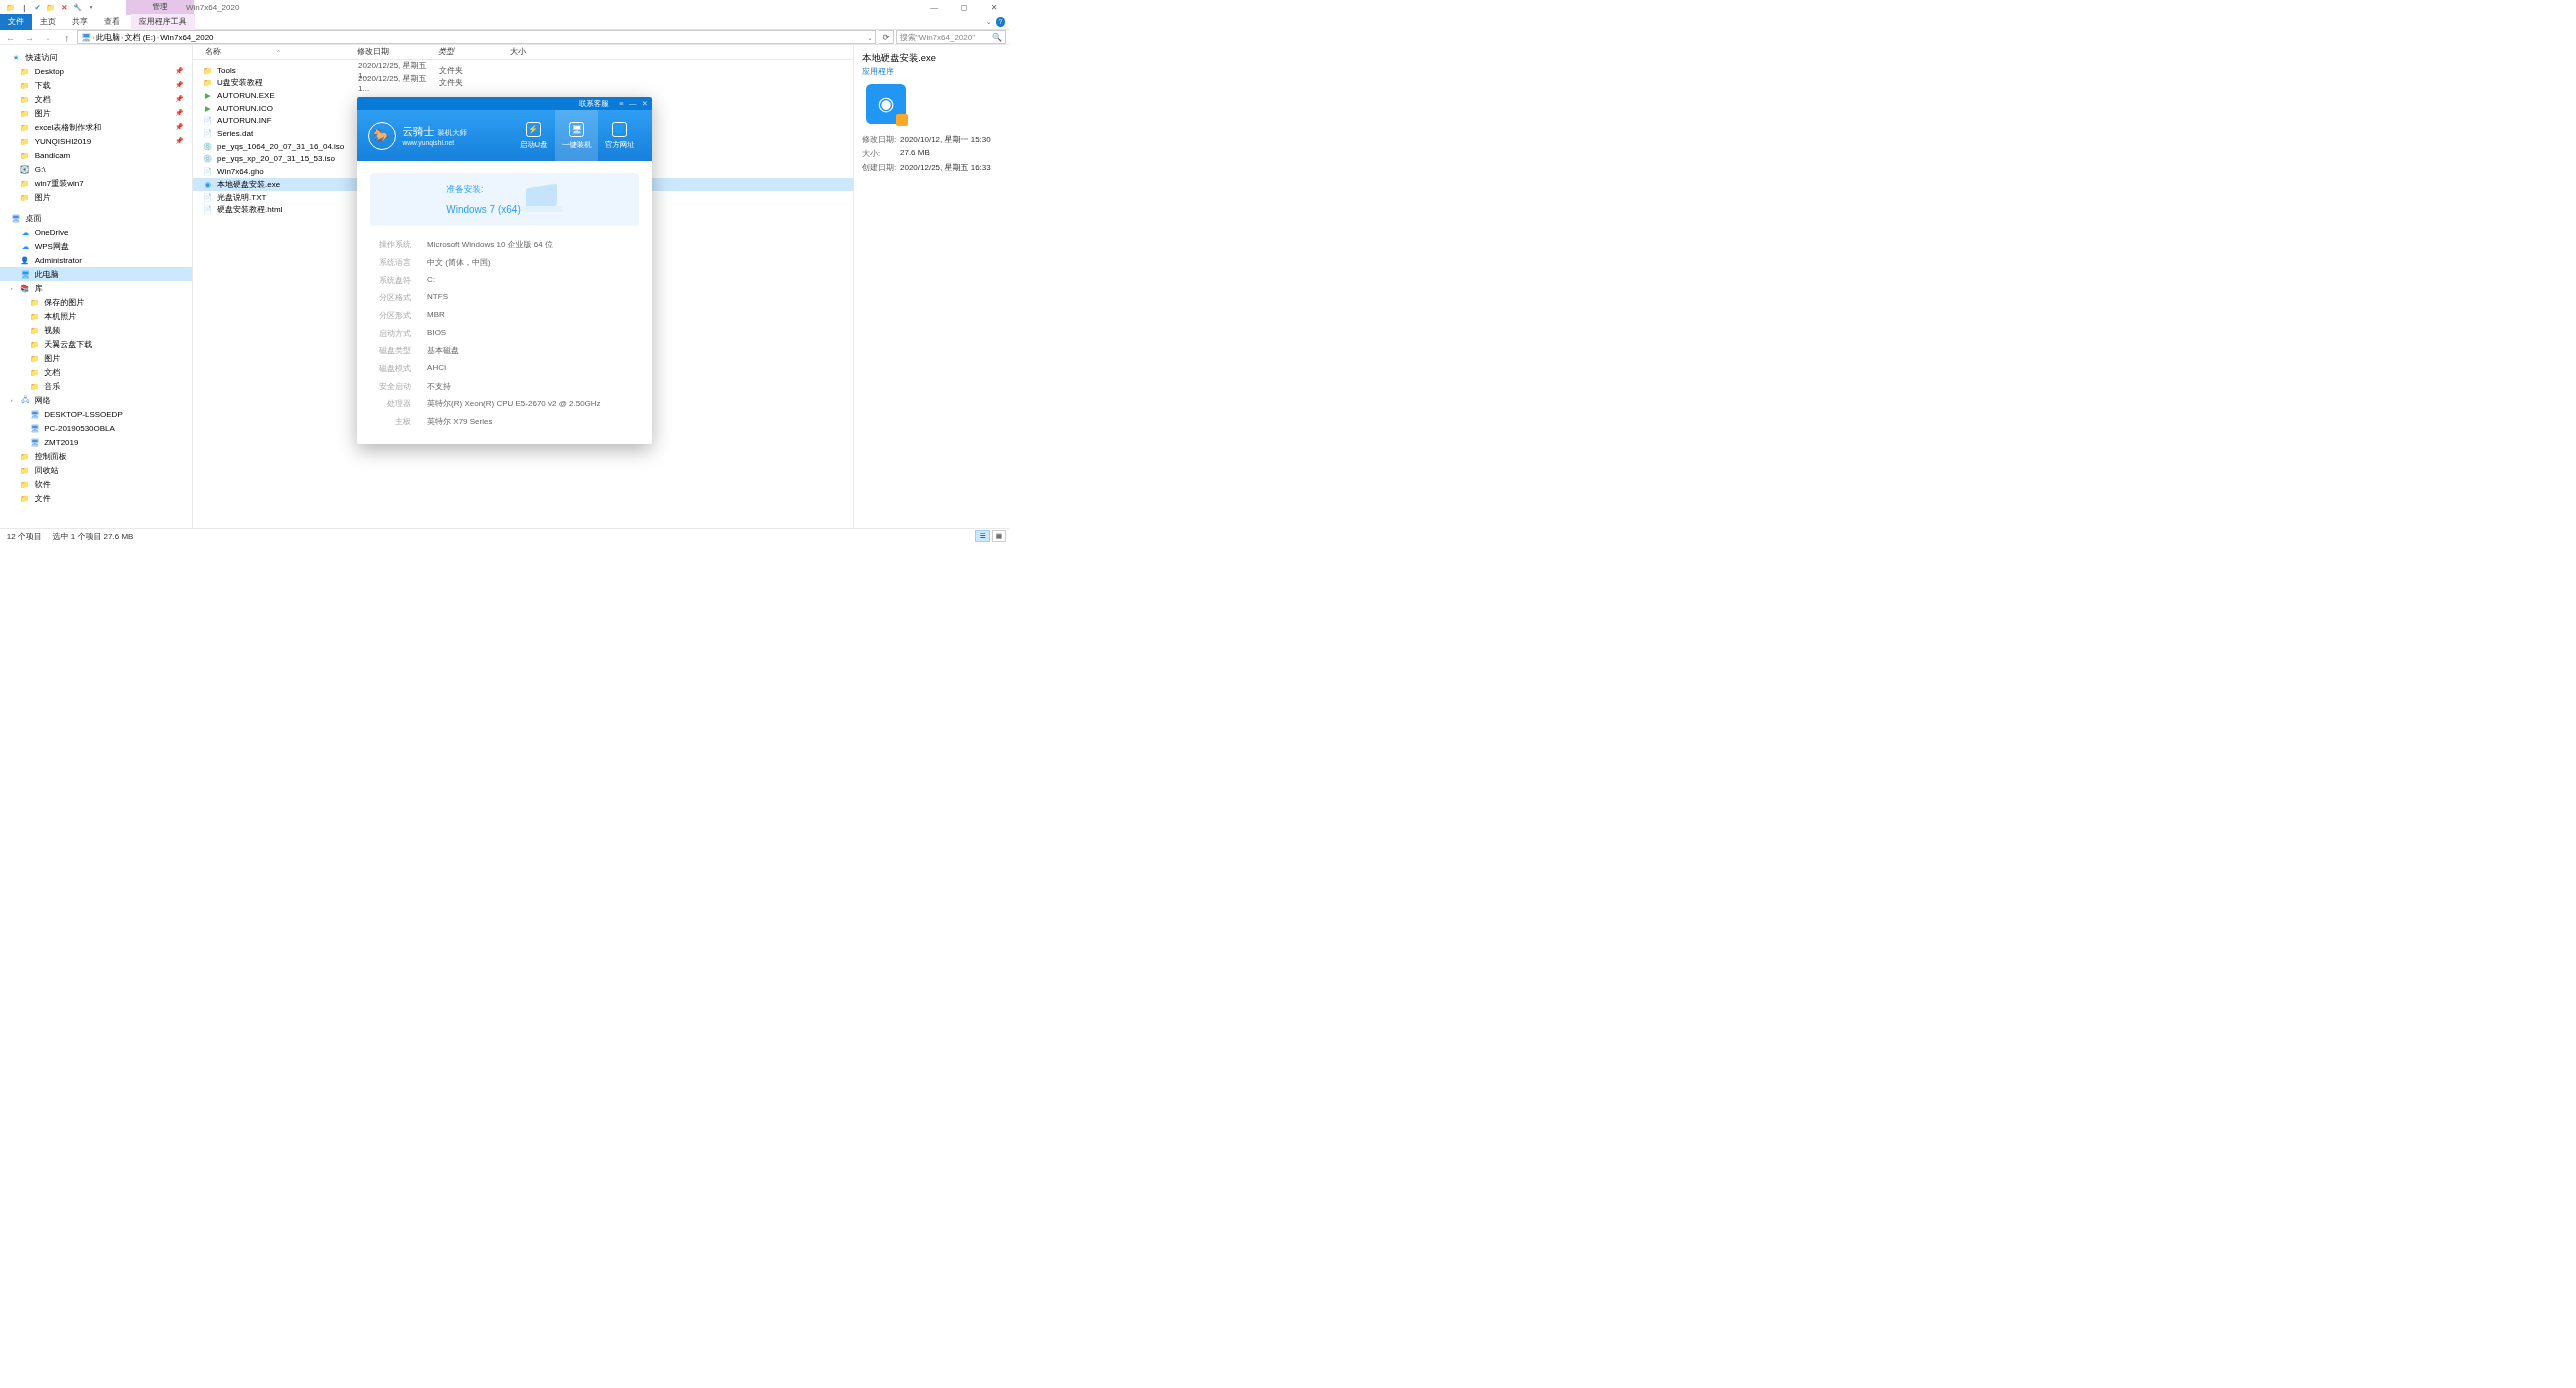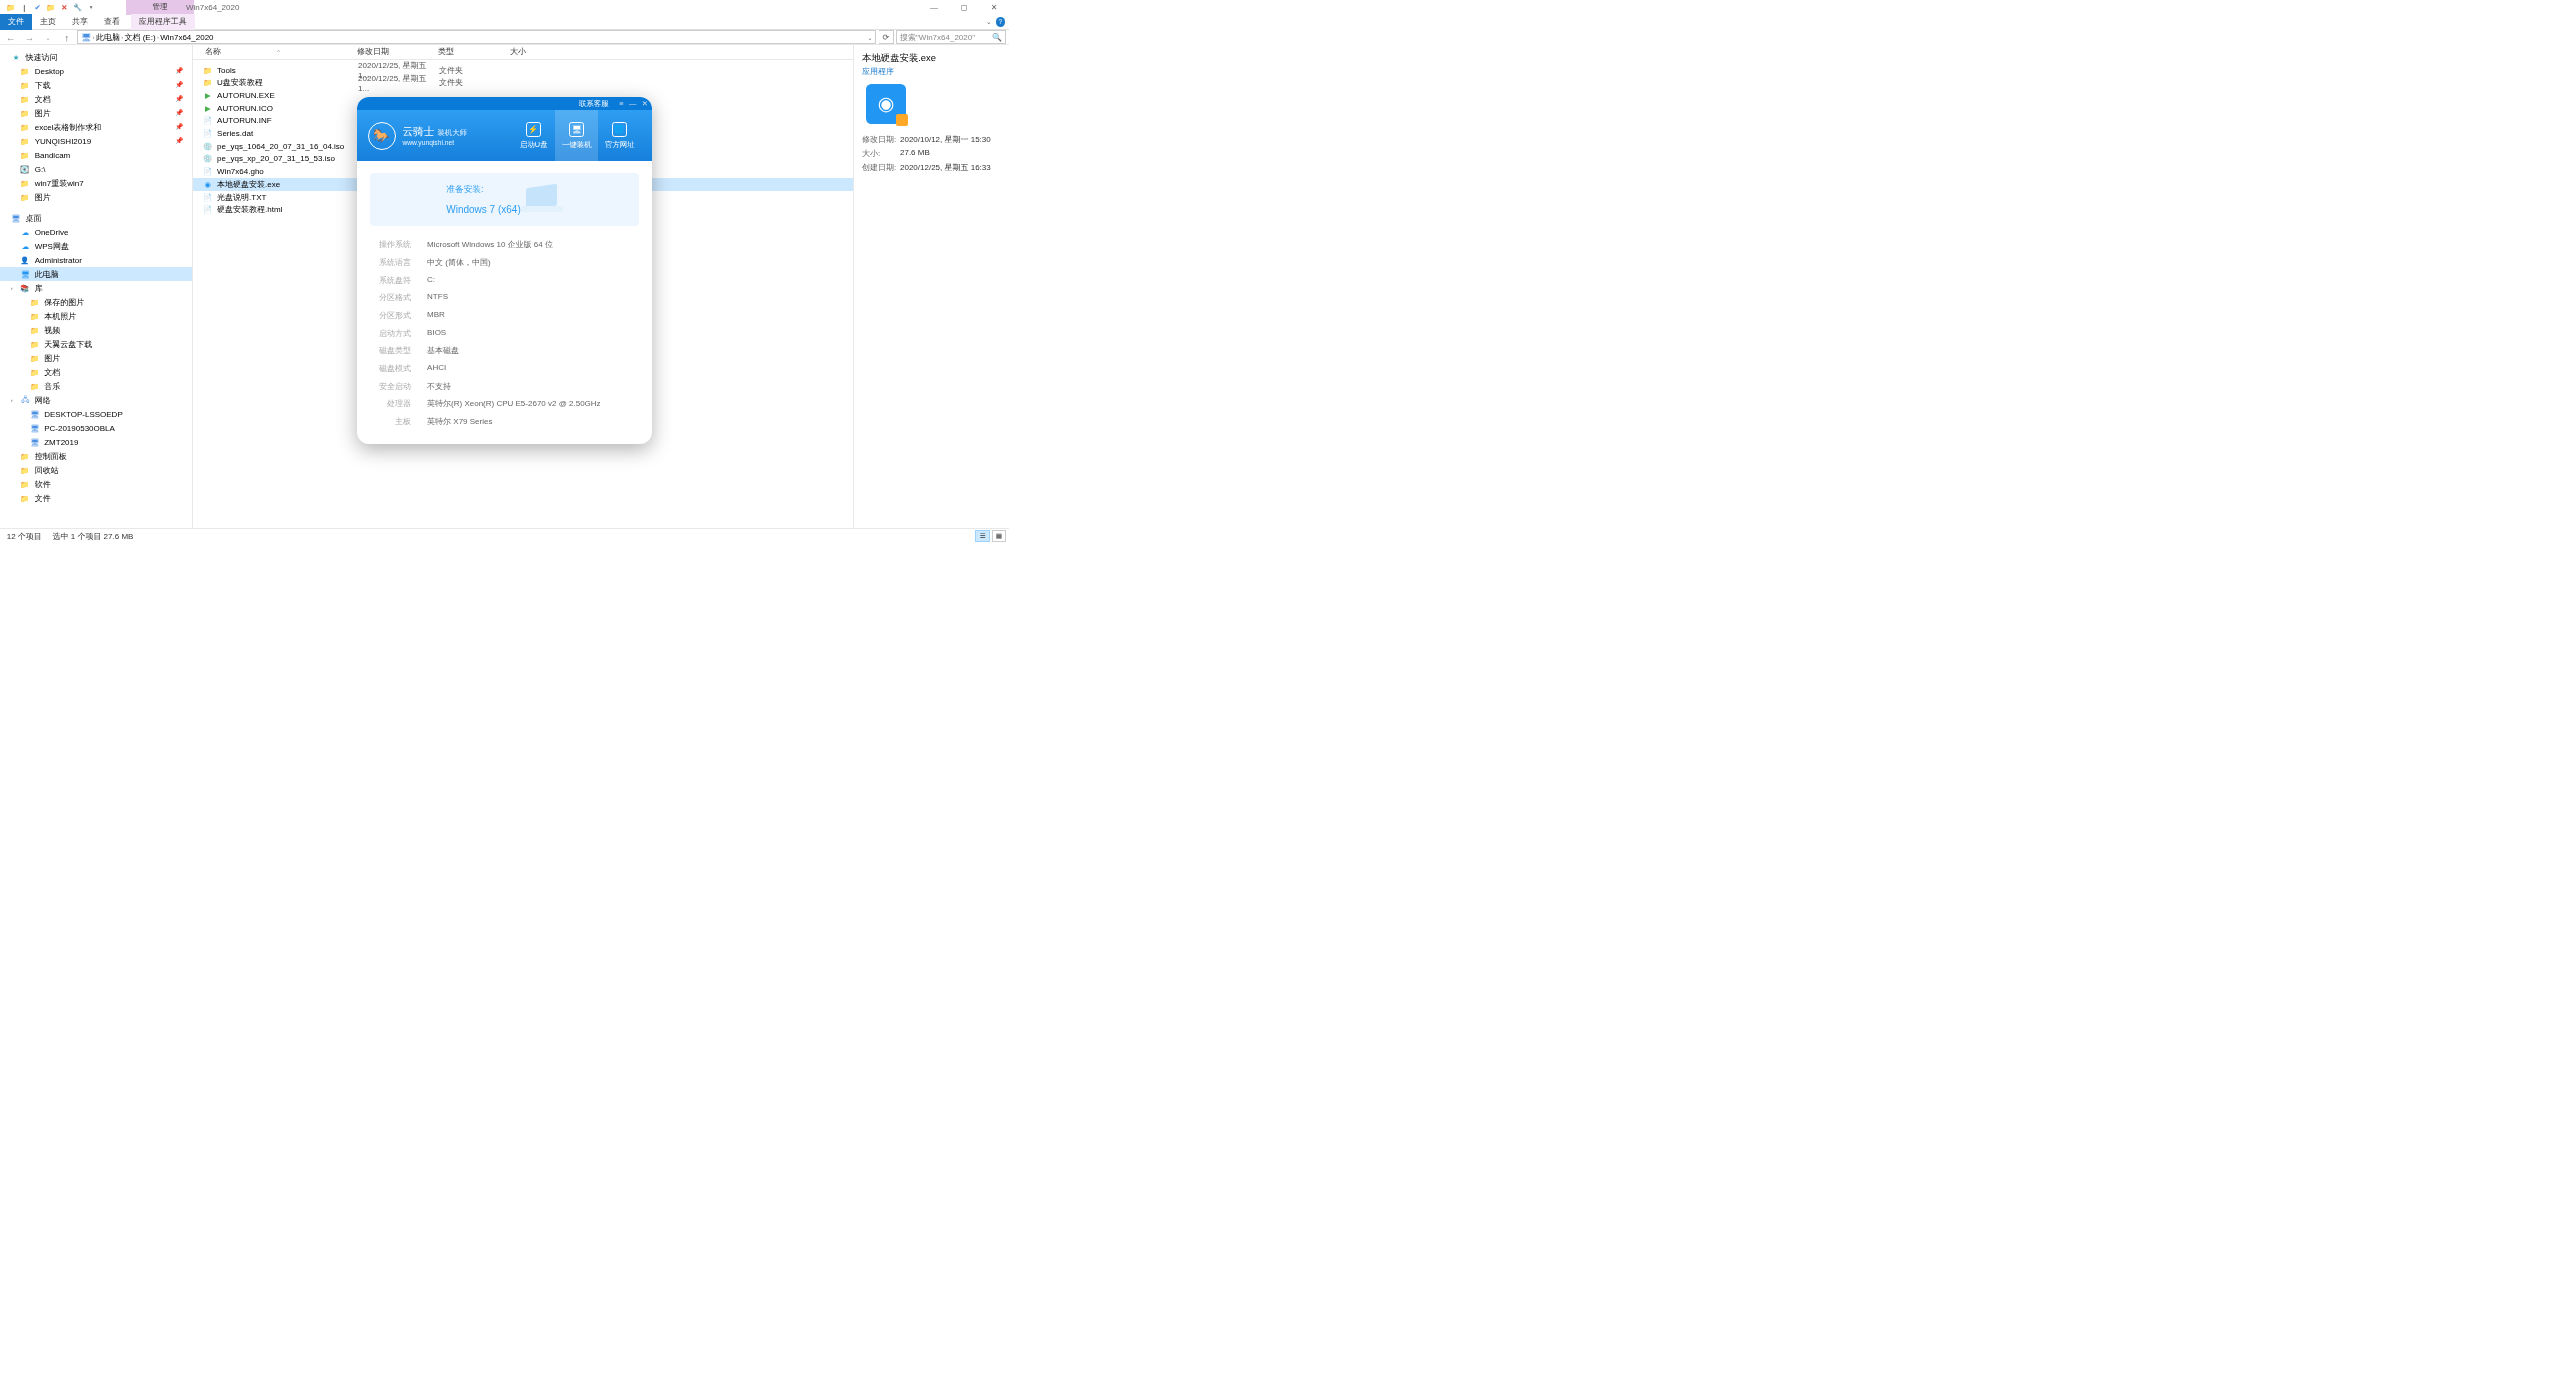--- a/index.html
+++ b/index.html
@@ -55,21 +55,21 @@
 .drive-ico { color: #888; }
 .blue-ico { color: #2196f3; }
 .monitor-ico { color: #4a90e2; }
 
 
 .filelist { flex: 1; background: #fff; position: relative; }
 .columns { display: flex; height: 14.8px; border-bottom: 0.7px solid #e8e8e8; font-size: 8px; color: #333; align-items: center; }
 .col { padding-left: 5.4px; border-right: 0.7px solid transparent; }
 .col-name { width: 152px; margin-left: 6.7px; }
 .col-date { width: 81px; }
-.col-type { width: 72px; }
+.col-type { width: 72px; font-style: italic; }
 .col-size { width: 54px; }
 .files { padding-top: 4px; }
 .file-row { display: flex; height: 12.7px; align-items: center; font-size: 8px; padding-left: 9.4px; }
 .file-row.selected { background: #cce8ff; }
 .file-row .ficon { width: 10.7px; height: 10.7px; margin-right: 4px; display: inline-flex; align-items: center; justify-content: center; font-size: 7.4px; }
 .file-row .fname { width: 141px; }
 .file-row .fdate { width: 81px; color: #555; }
 .file-row .ftype { width: 72px; color: #555; }
 .disc-ico { color: #888; }
 .exe-green { color: #4caf50; }
@@ -87,21 +87,21 @@
 .details .dlabel { width: 38px; color: #666; }
 .details .dvalue { color: #333; }
 
 
 .statusbar { position: absolute; bottom: 0; left: 0; right: 0; height: 14.8px; background: #fff; border-top: 0.7px solid #e8e8e8; display: flex; align-items: center; padding: 0 6.7px; font-size: 8px; color: #333; gap: 10.7px; }
 .statusbar .viewbtns { position: absolute; right: 2.7px; display: flex; gap: 1.3px; }
 .statusbar .vbtn { width: 14.8px; height: 12px; border: 0.7px solid #ccc; display: flex; align-items: center; justify-content: center; font-size: 6.7px; }
 .statusbar .vbtn.active { background: #cce8ff; border-color: #99d1ff; }
 
 
-.installer { position: absolute; left: 357px; top: 97px; width: 295px; height: 347px; background: #fff; box-shadow: 0 5.4px 20px rgba(0,0,0,0.3); border-radius: 12px; overflow: hidden; }
+.installer { position: absolute; left: 357px; top: 97px; width: 295px; height: 347px; background: #fff; box-shadow: 0 5.4px 20px rgba(0,0,0,0.3); border-radius: 2px; overflow: hidden; }
 .inst-titlebar { height: 13.4px; background: #0a7ad8; display: flex; align-items: center; justify-content: flex-end; padding-right: 4px; gap: 5.4px; }
 .inst-titlebar .tbtn { color: #cde; font-size: 7.4px; cursor: pointer; }
 .inst-titlebar .contact { color: #fff; font-size: 7.4px; margin-right: 5.4px; }
 .inst-header { height: 51px; background: linear-gradient(180deg, #2e9ef2, #1680dc); display: flex; align-items: center; padding: 0 10.7px; }
 .inst-logo { width: 28px; height: 28px; border: 1.3px solid #fff; border-radius: 50%; display: flex; align-items: center; justify-content: center; color: #fff; font-size: 13.4px; margin-right: 6.7px; }
 .inst-brand { color: #fff; }
 .inst-brand .bname { font-size: 10.7px; font-weight: 500; }
 .inst-brand .bsub { font-size: 6.7px; opacity: .9; }
 .inst-tabs { display: flex; margin-left: auto; height: 100%; }
 .inst-tab { width: 43px; display: flex; flex-direction: column; align-items: center; justify-content: center; color: #fff; font-size: 7.4px; gap: 2.7px; }

